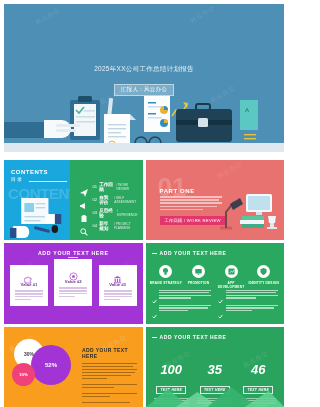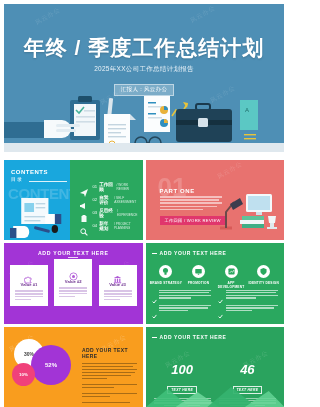--- a/index.html
+++ b/index.html
@@ -145,21 +145,20 @@
 <body>
 
 <div class="page">
 
   <div class="hero">
     <div class="wm" style="top:8px;left:30px;">风云办公</div>
     <div class="wm" style="top:6px;left:185px;">风云办公</div>
     <div class="wm" style="top:88px;left:95px;">风云办公</div>
     <div class="wm" style="top:86px;left:205px;">风云办公</div>
 
-    <div class="hero-title">年终 / 季度工作总结计划</div>
     <div class="hero-sub">2025年XX公司工作总结计划报告</div>
     <div class="hero-badge-wrap">
       <span class="hero-badge">汇报人：风云办公</span>
     </div>
 
     <div class="hero-illus">
       <svg viewBox="0 0 280 62" width="100%" height="100%" preserveAspectRatio="none">
 
         <g>
           <rect x="66" y="10" width="30" height="40" rx="2" fill="#2f6d92"></rect>
@@ -537,20 +536,30 @@
           <div class="stat-n">100</div>
           <div class="stat-l">TEXT HERE</div>
           <div class="stat-b">
             <div class="stat-line"></div>
               <div class="stat-line"></div>
               <div class="stat-line"></div>
               <div class="stat-line" style="width:62%;margin:0 auto"></div>
           </div>
         </div>
         <div class="stat">
+          <div class="stat-n">35</div>
+          <div class="stat-l">TEXT HERE</div>
+          <div class="stat-b">
+            <div class="stat-line"></div>
+              <div class="stat-line"></div>
+              <div class="stat-line"></div>
+              <div class="stat-line" style="width:62%;margin:0 auto"></div>
+          </div>
+        </div>
+        <div class="stat">
           <div class="stat-n">46</div>
           <div class="stat-l">TEXT HERE</div>
           <div class="stat-b">
             <div class="stat-line"></div>
               <div class="stat-line"></div>
               <div class="stat-line"></div>
               <div class="stat-line" style="width:62%;margin:0 auto"></div>
           </div>
         </div>
       </div>

